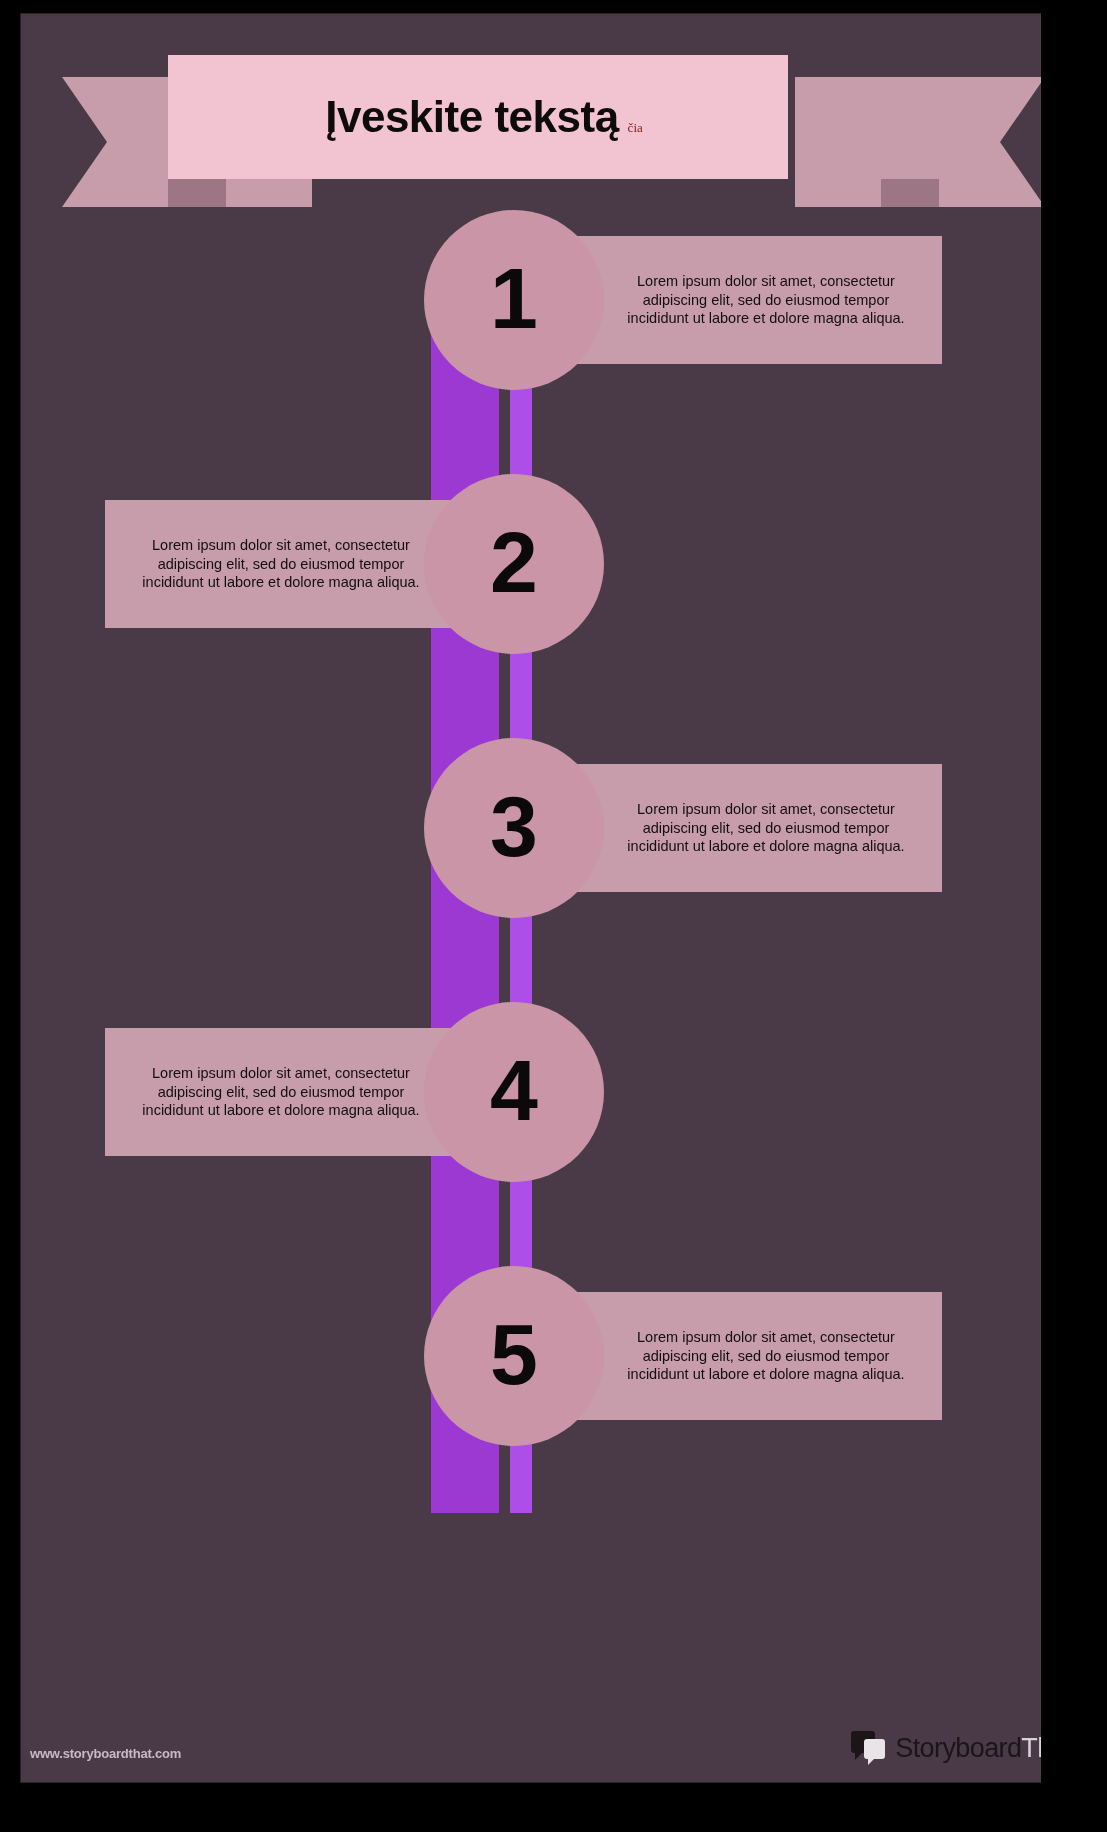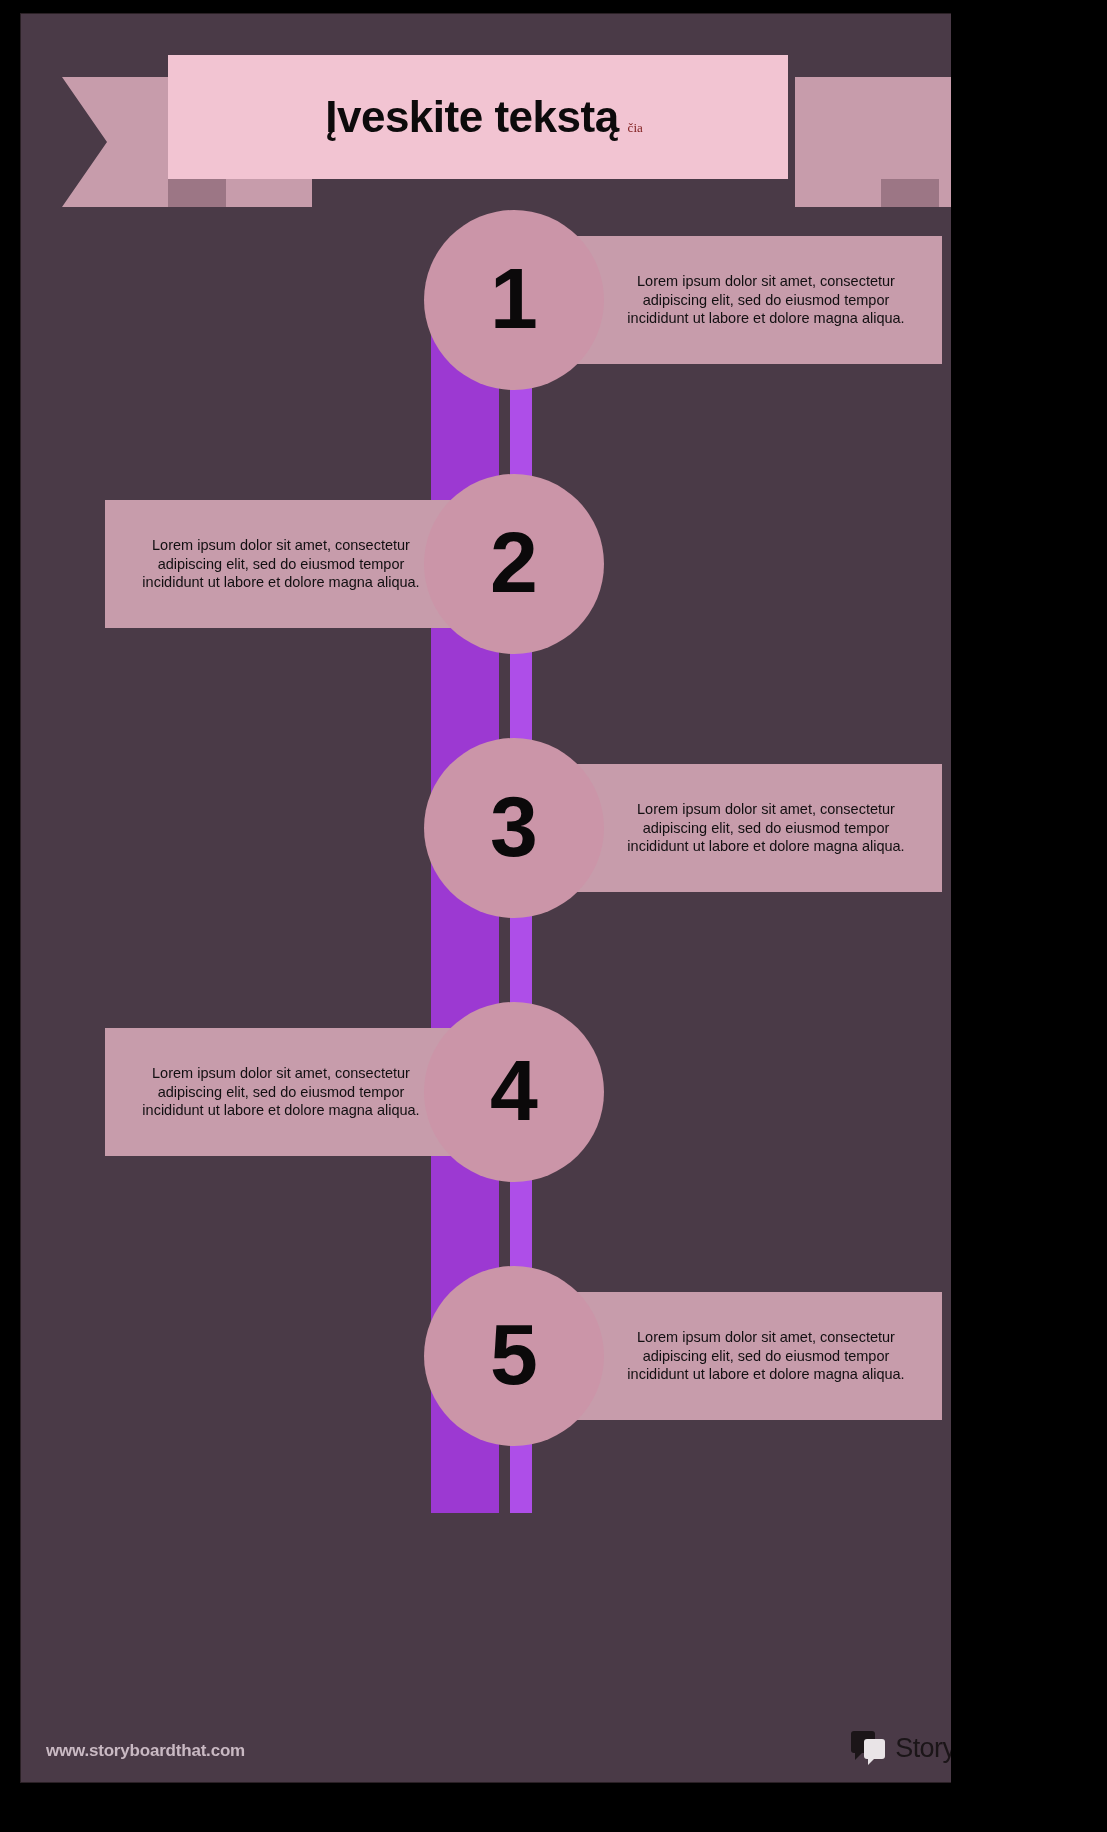--- a/index.html
+++ b/index.html
@@ -10,21 +10,21 @@
   body {
     width: 1107px;
     height: 1832px;
     font-family: "Liberation Sans", sans-serif;
     overflow: hidden;
   }
 
   
   #poster {
     position: relative;
-    width: 951px;
+    width: 1041px;
     height: 1832px;
     background: #000000;
     overflow: hidden;
   }
   #stage {
     position: absolute;
     left: 20px;
     top: 13px;
     width: 1067px;
     height: 1770px;
@@ -184,24 +184,23 @@
     transform: translateY(-2px);
   }
 
   
   .footer-url {
     position: absolute;
     left: 10px;
     bottom: 22px;
     font-family: "Liberation Sans Narrow", "Liberation Sans", sans-serif;
     font-weight: bold;
-    font-size: 17px;
+    font-size: 13px;
     color: #c9b9c3;
     letter-spacing: -0.2px;
-    margin-left: 16px;
   }
   .footer-logo {
     position: absolute;
     right: 14px;
     bottom: 18px;
     display: flex;
     align-items: center;
     gap: 8px;
   }
   .logo-mark {

